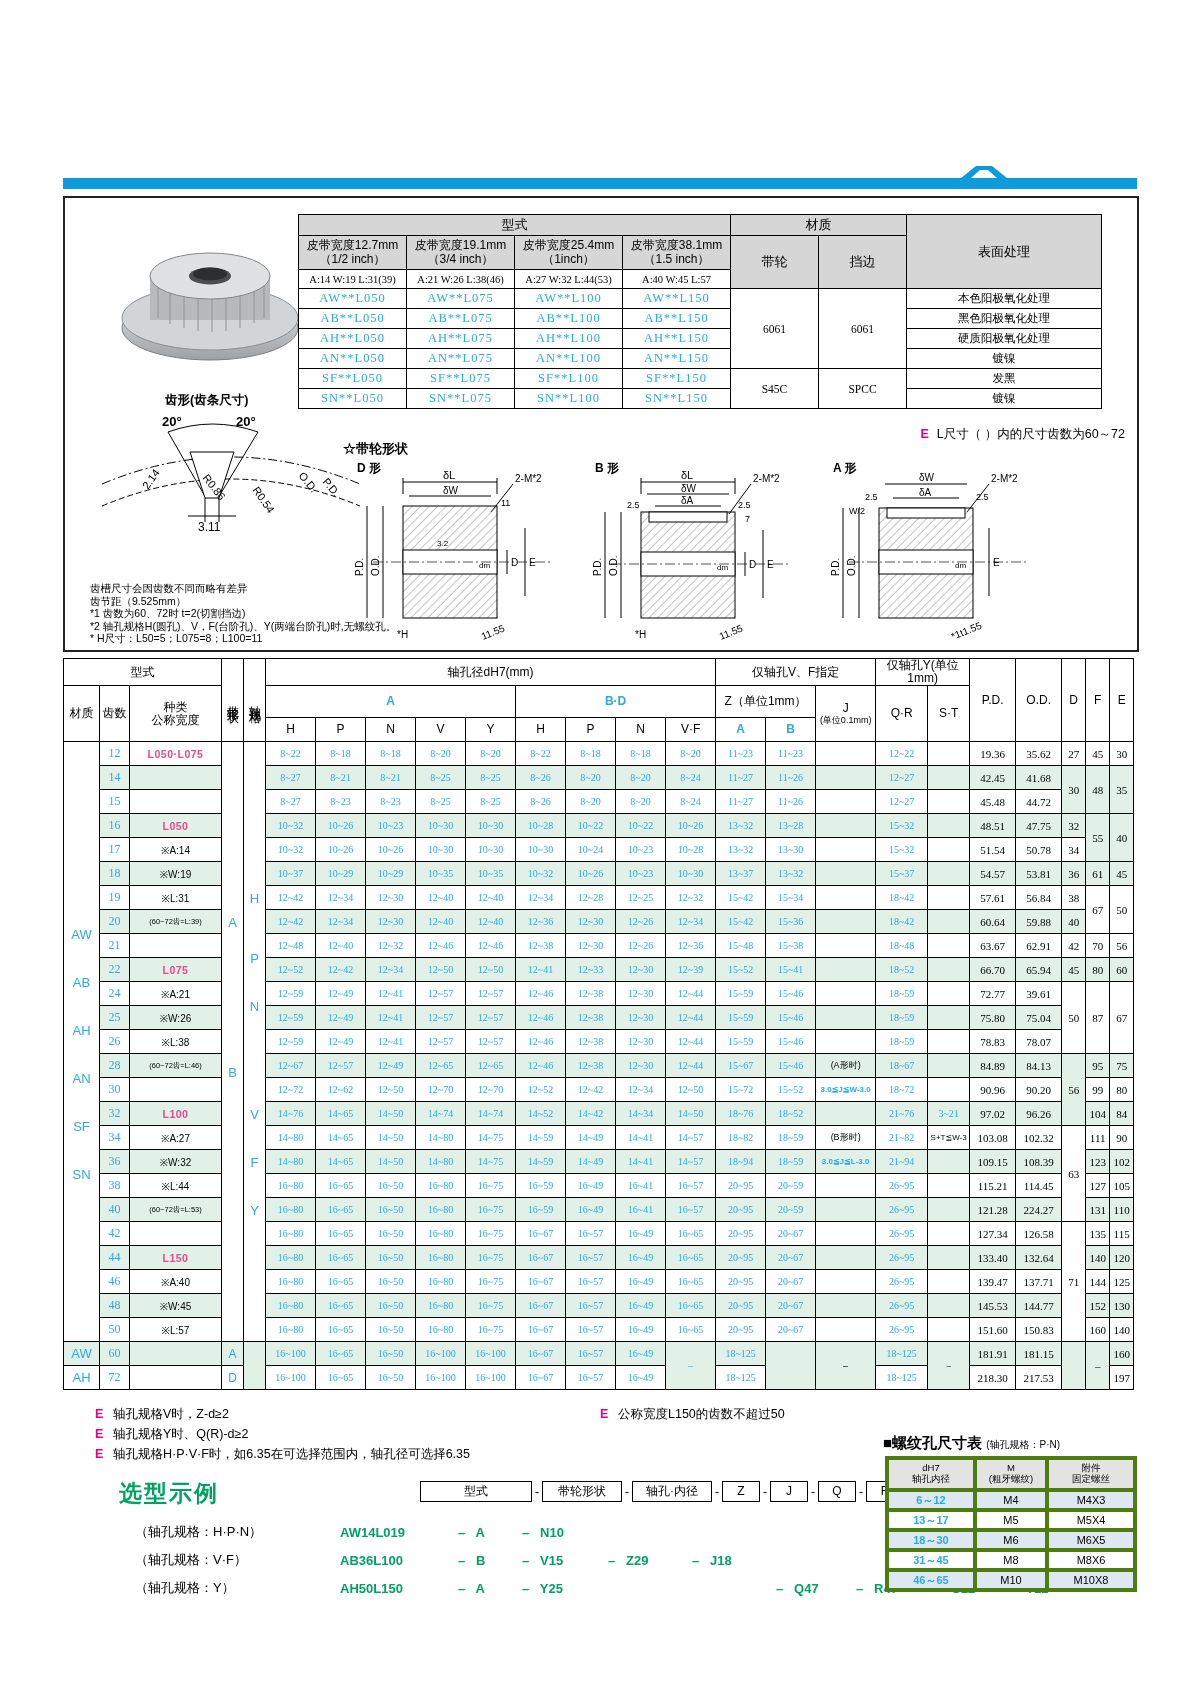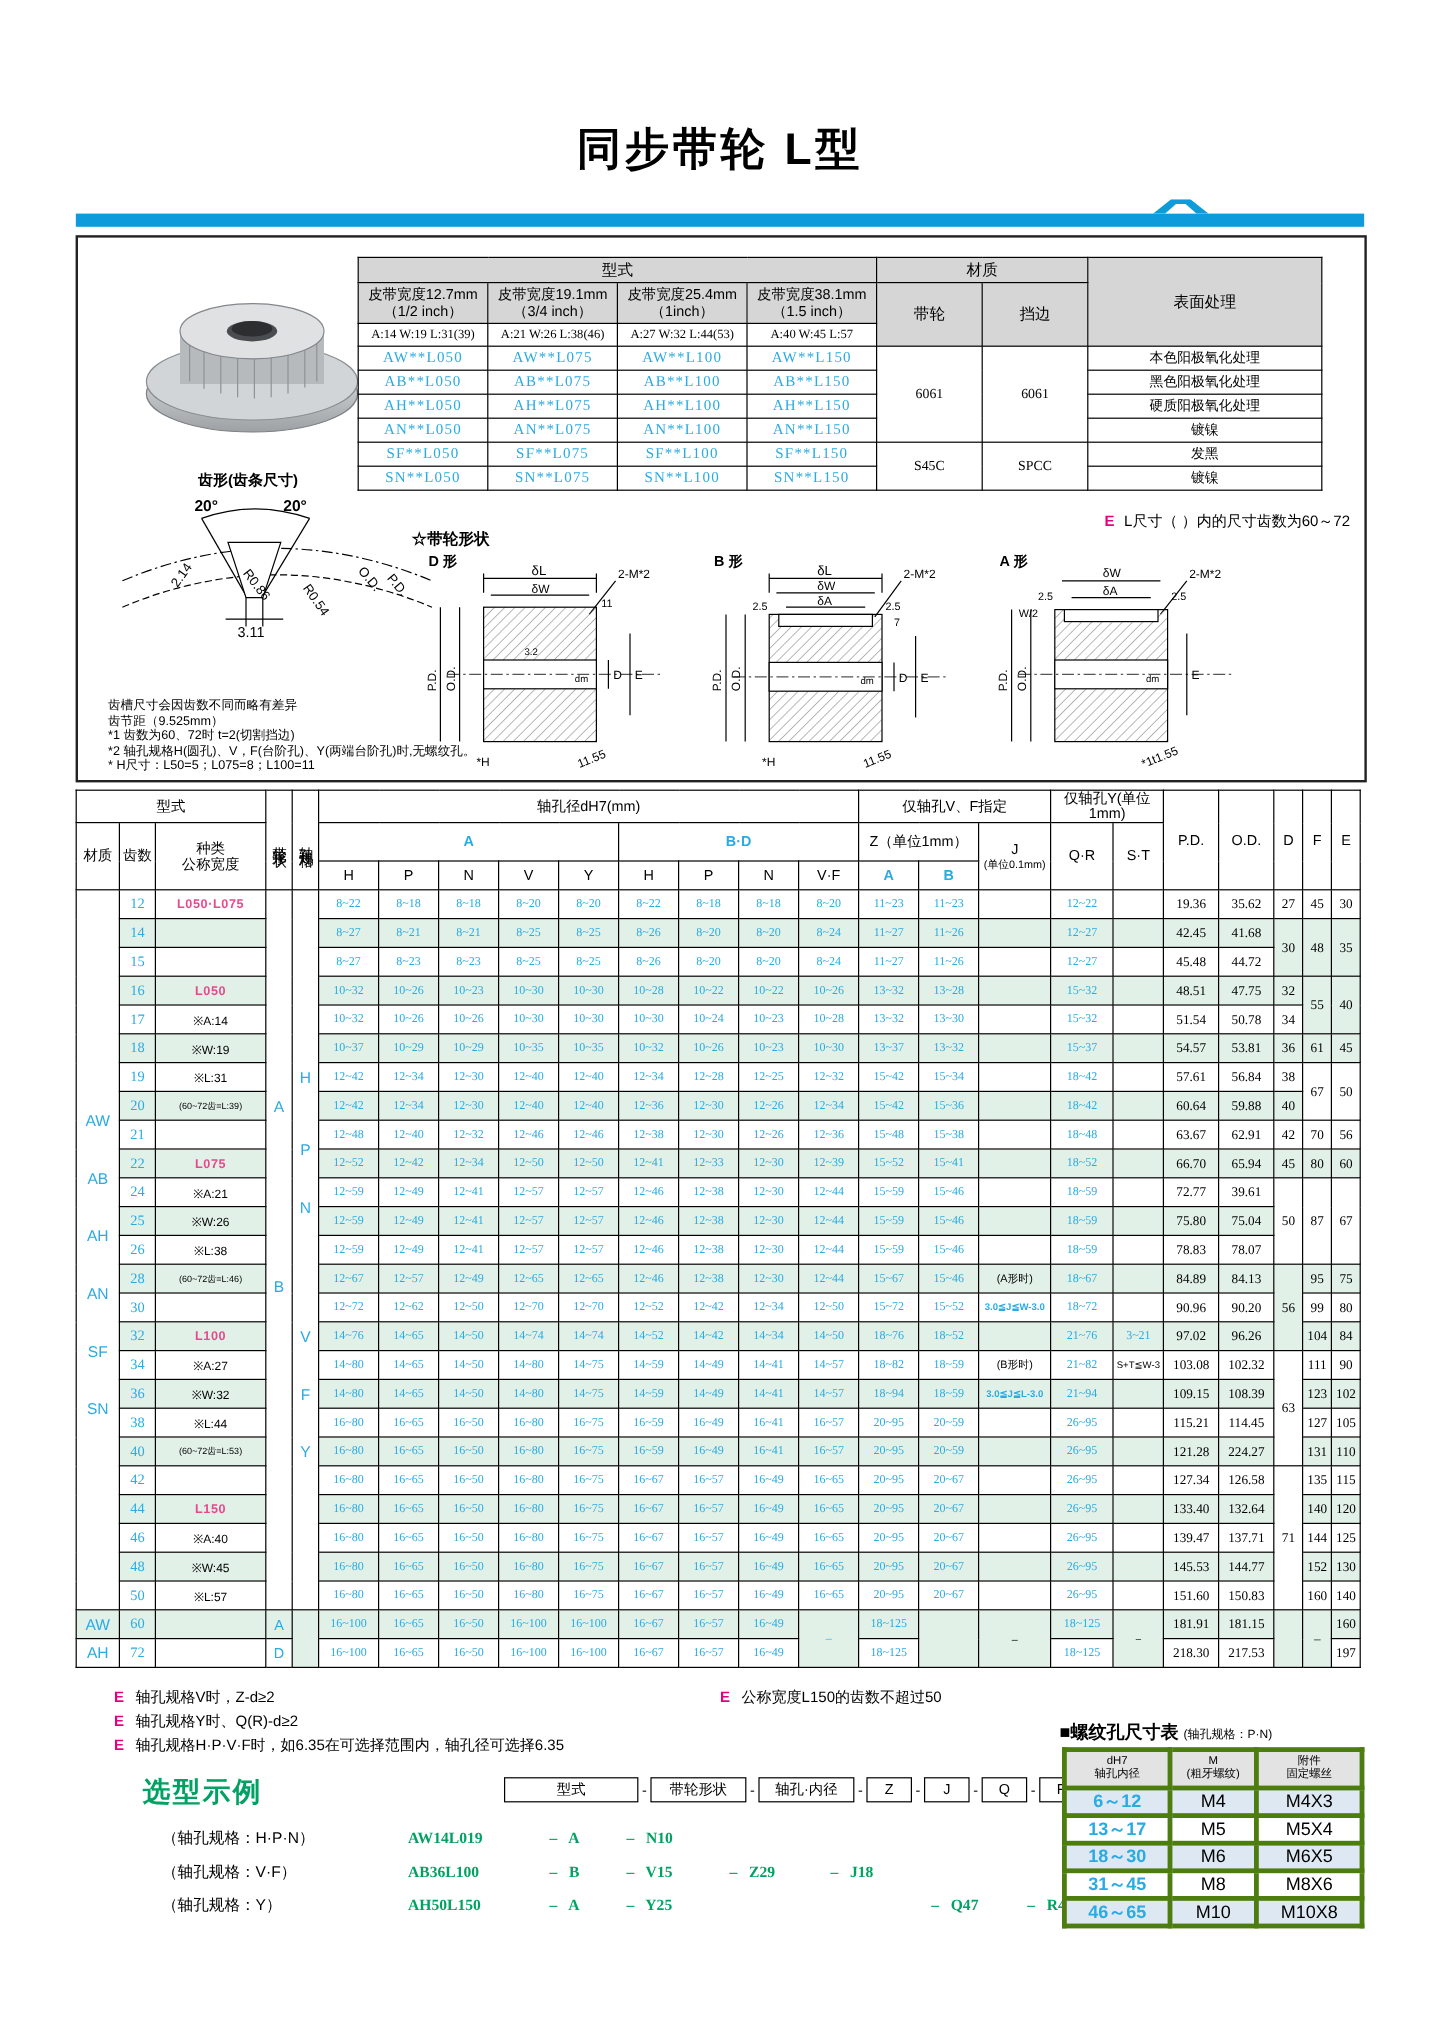--- a/index.html
+++ b/index.html
@@ -51,38 +51,37 @@
   
   .fnote{font-size:12.5px;line-height:20px;}
   .fnote b{color:#e6007e;font-weight:700;display:inline-block;width:18px;}
   
   .seltitle{color:#00a263;font-size:23px;font-weight:700;letter-spacing:2px;margin-left:24px;}
   .fmt{display:flex;align-items:center;font-size:12px;}
   .fmt .bx{border:1px solid #000;height:19px;line-height:19px;text-align:center;background:#fff;}
   .fmt .dsh{margin:0 3px;}
   .exrow{display:flex;align-items:center;white-space:pre;font-size:13px;}
   .exrow .lab{width:205px;color:#000;}
-  .exrow .tok{color:#00a263;font-weight:700;font-family:Liberation Serif, serif;}
+  .exrow .tok{color:#00a263;font-weight:700;font-family:Liberation Sans, sans-serif;}
   
   .thr-title{font-size:15px;font-weight:700;}
   .thr-title small{font-size:10px;font-weight:400;}
   .thr{table-layout:fixed;width:248px;}
   .thr th,.thr td{border:4px solid #4d7c0f;text-align:center;padding:0;}
   .thr th{background:#e3e3e3;font-size:9.5px;line-height:1.15;font-weight:400;height:28px;}
-  .thr td{font-size:15px;height:16px;}
+  .thr td{font-size:11px;height:16px;}
   .thr tr.b td{background:#dde8f2;}
   .thr td.cyan{color:#2aabe2;font-weight:700;}
   svg text{font-family:"Liberation Sans",sans-serif;}
 </style>
 </head>
 <body>
 
 <div class="page">
 
-  <div class="abs title">同步带轮 L型</div>
 
   <svg class="abs" style="left:63px;top:166px;" width="1074" height="24">
     <rect x="0" y="12" width="1074" height="11" fill="#0d9bdb"></rect>
     <polygon points="898,12 913,0 929,0 944,12" fill="#0d9bdb"></polygon>
     <polygon points="908,12 917,4 925,4 934,12" fill="#ffffff"></polygon>
   </svg>
 
   <div class="abs box1">
 
     <svg class="abs" style="left:45px;top:20px;" width="205" height="155">

